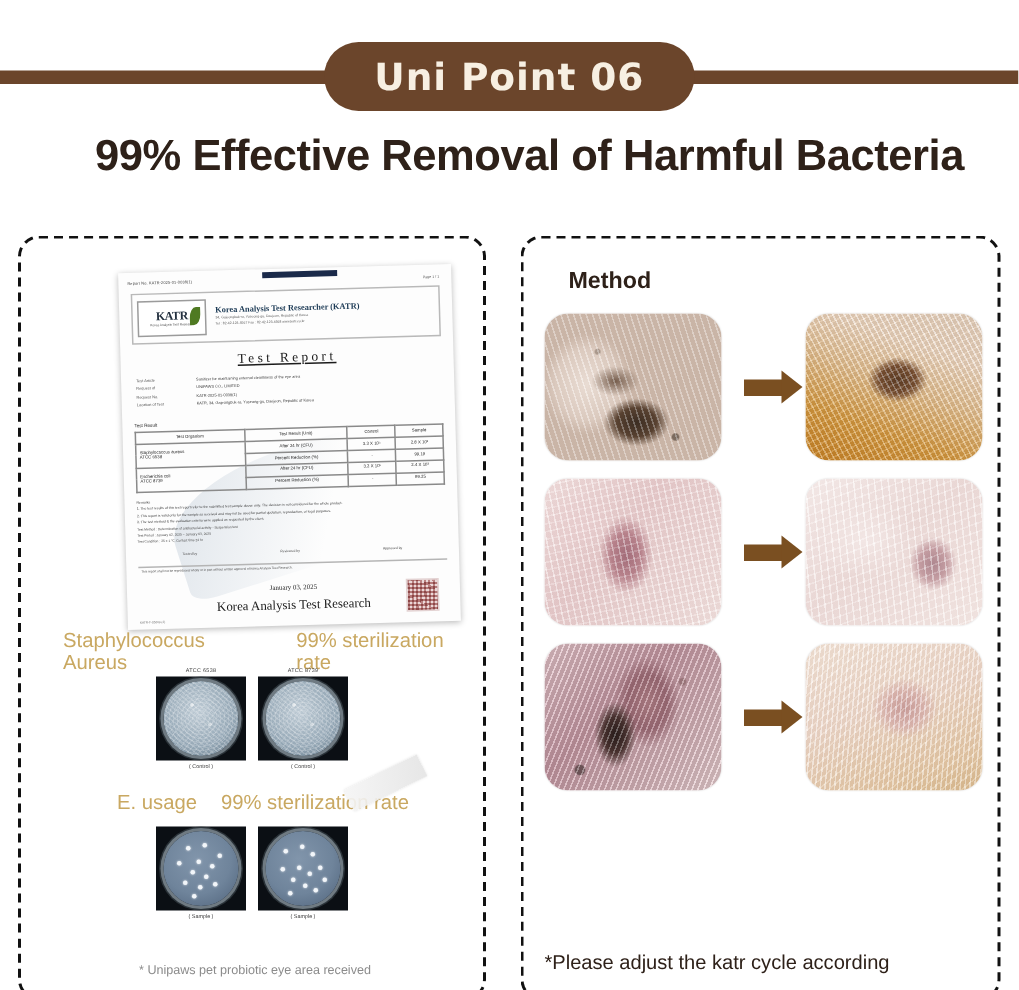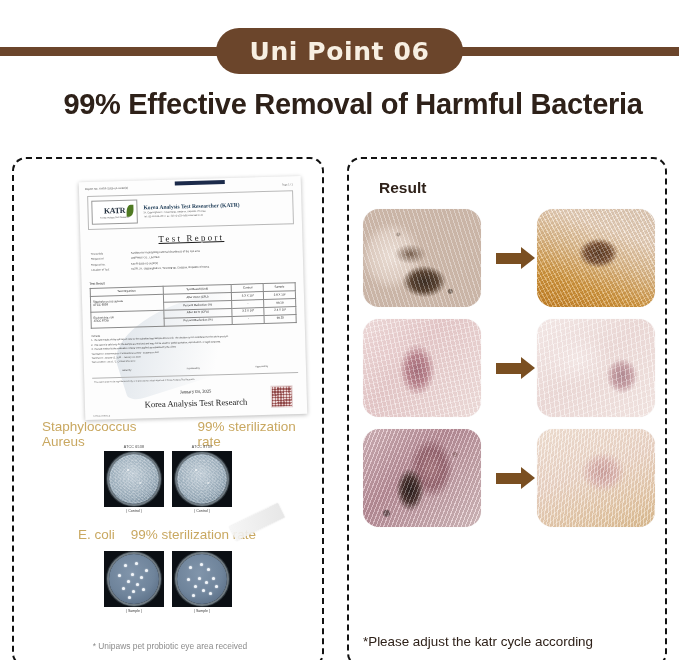--- a/index.html
+++ b/index.html
@@ -509,21 +509,21 @@
       <div class="dish-cell">
         <div class="dish-label">ATCC 8739</div>
         <div class="dish-box">
           <div class="dish control"></div>
         </div>
         <div class="dish-sub">( Control )</div>
       </div>
     </div>
 
     <div class="cap-row cap-ecoli">
-      <span>E. coli</span>
+      <span>E. usage</span>
       <span>99% sterilization rate</span>
     </div>
 
     <div class="tape"></div>
 
     <div class="dish-group dish-g2">
       <div class="dish-cell">
         <div class="dish-box">
           <div class="dish sample">
             <span class="colony" style="left:30%;top:20%"></span>
@@ -563,21 +563,21 @@
       </div>
     </div>
 
     <div class="left-footnote">
       <div>* Unipaws pet probiotic eye area received</div>
     </div>
   </div>
 
   <div class="panel panel-right">
     <div class="ba-head">
-      <div class="a">Result</div>
+      <div class="a">Method</div>
     </div>
 
     <div class="ba-row r1">
       <div class="photo p-ear-dirty"></div>
       <div class="arrow-wrap">
         <div class="arrow"></div>
       </div>
       <div class="photo p-ear-clean-gold"></div>
     </div>
 

